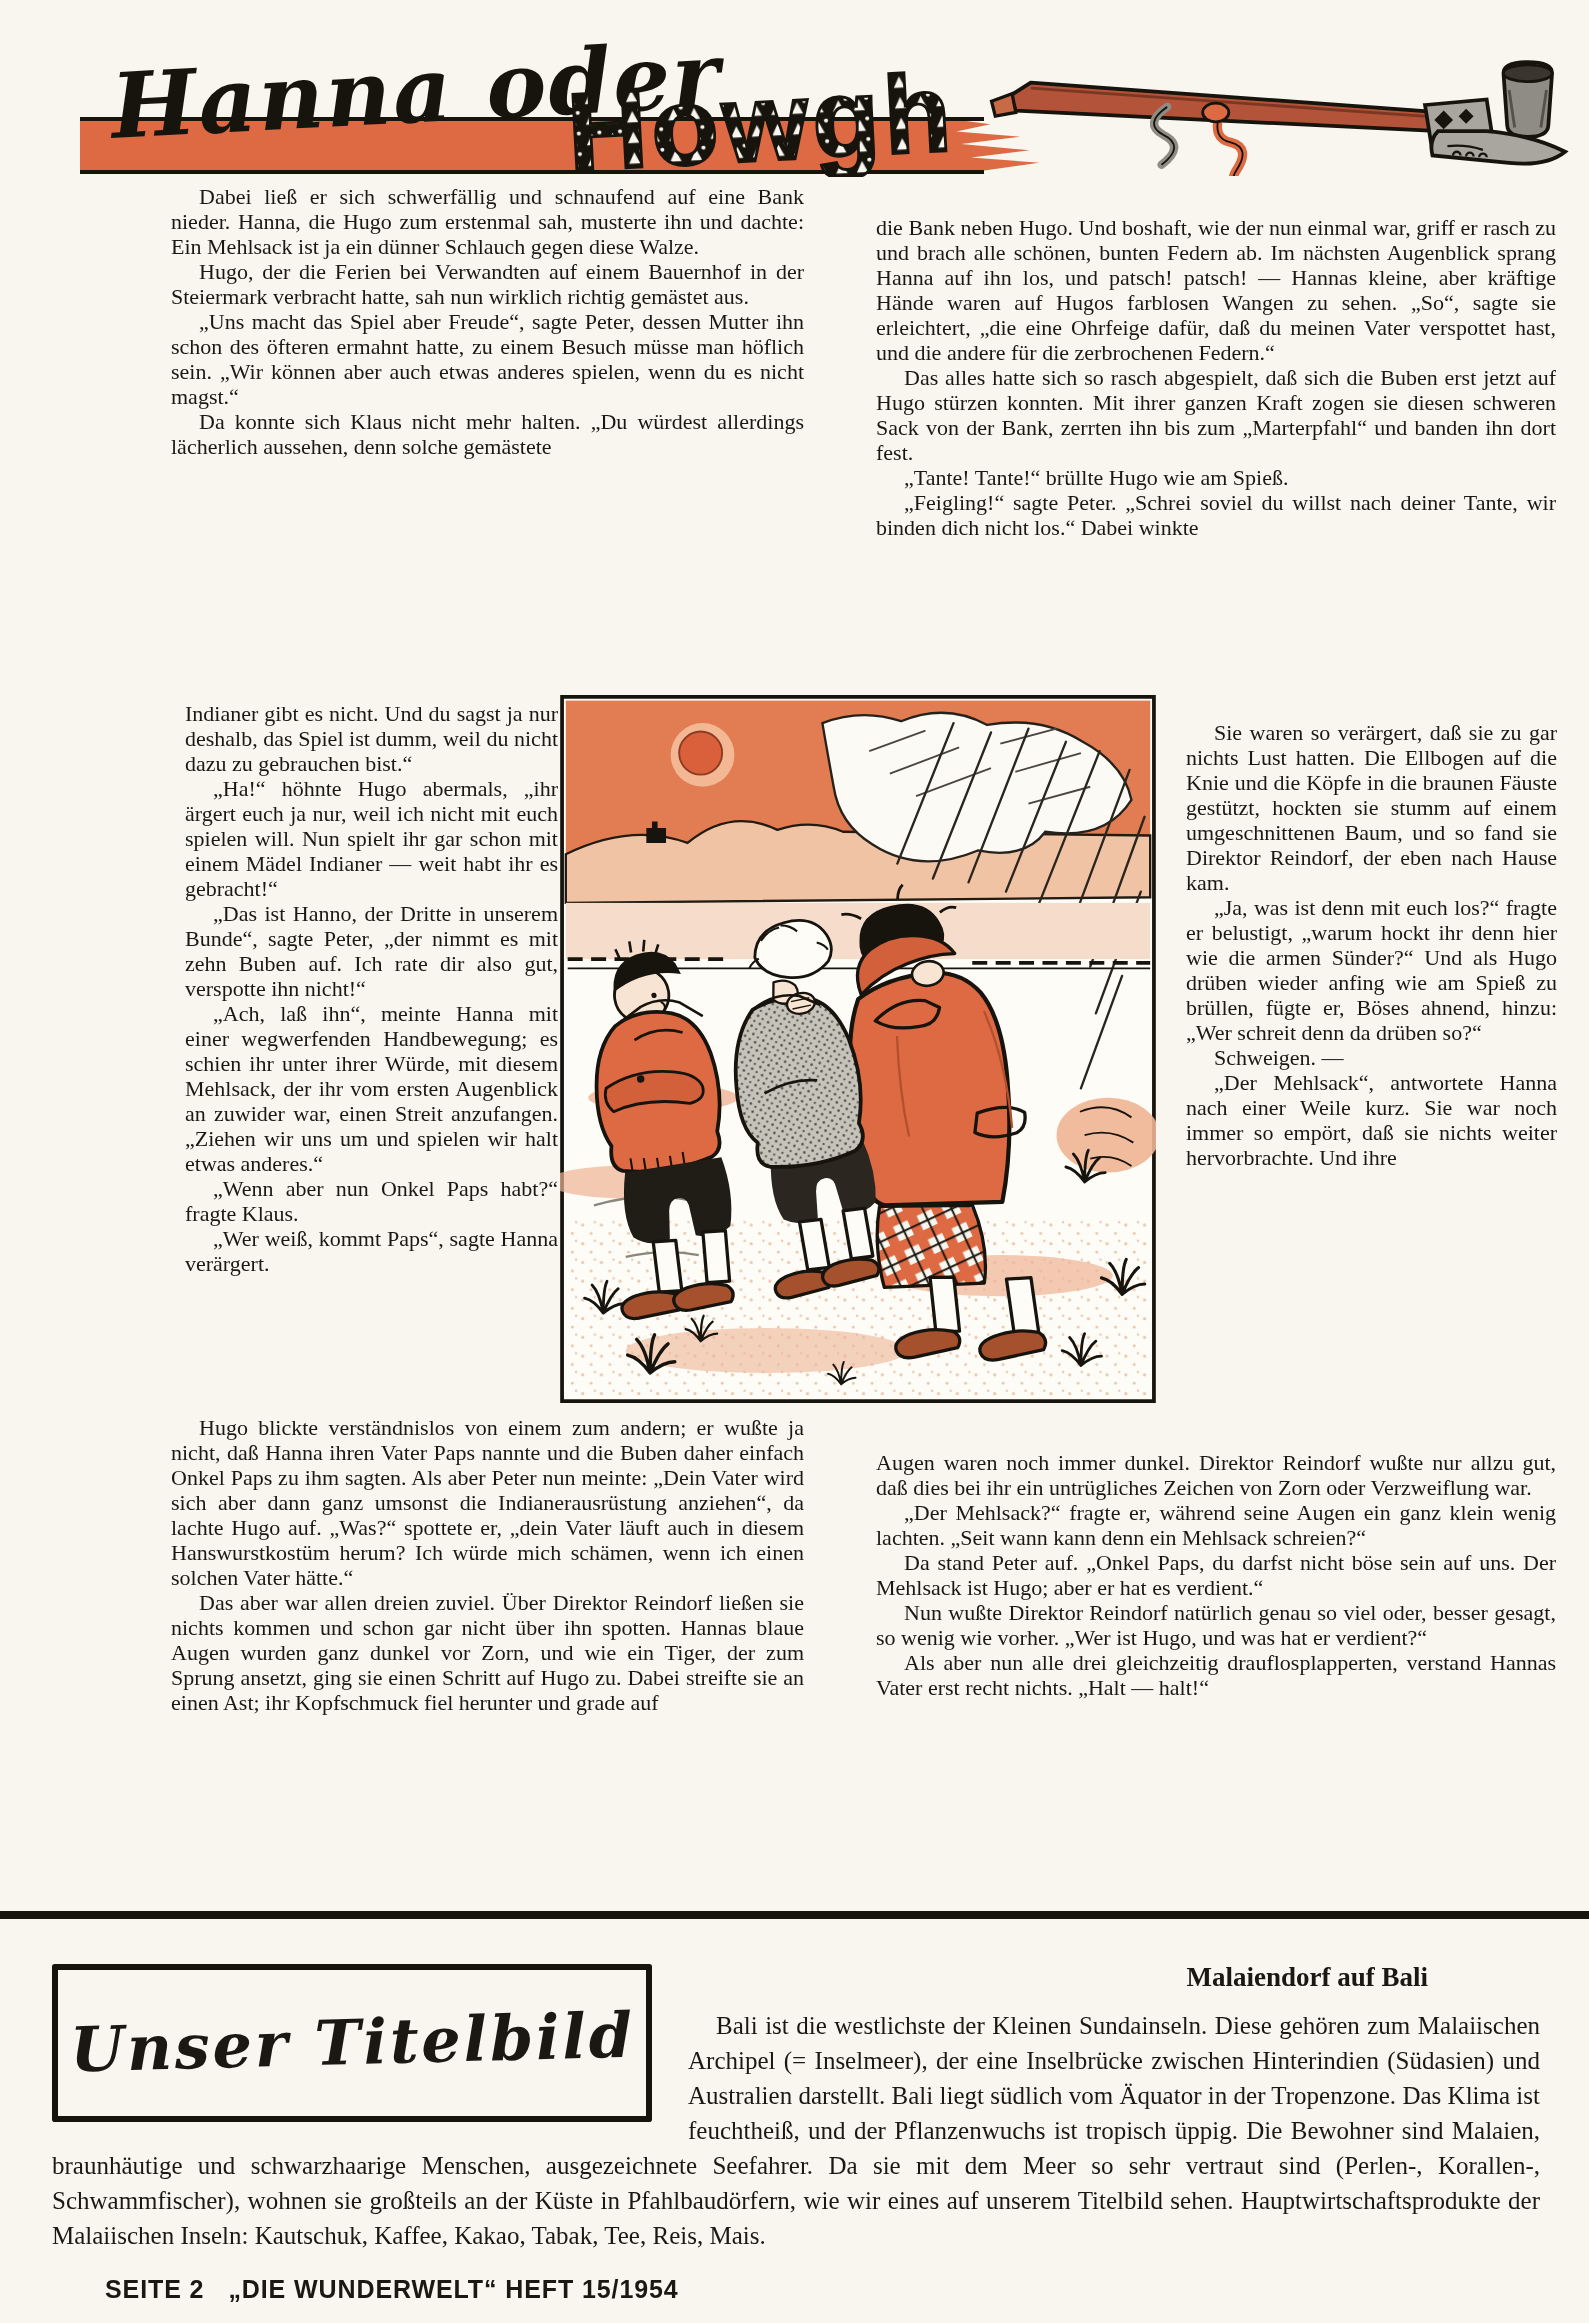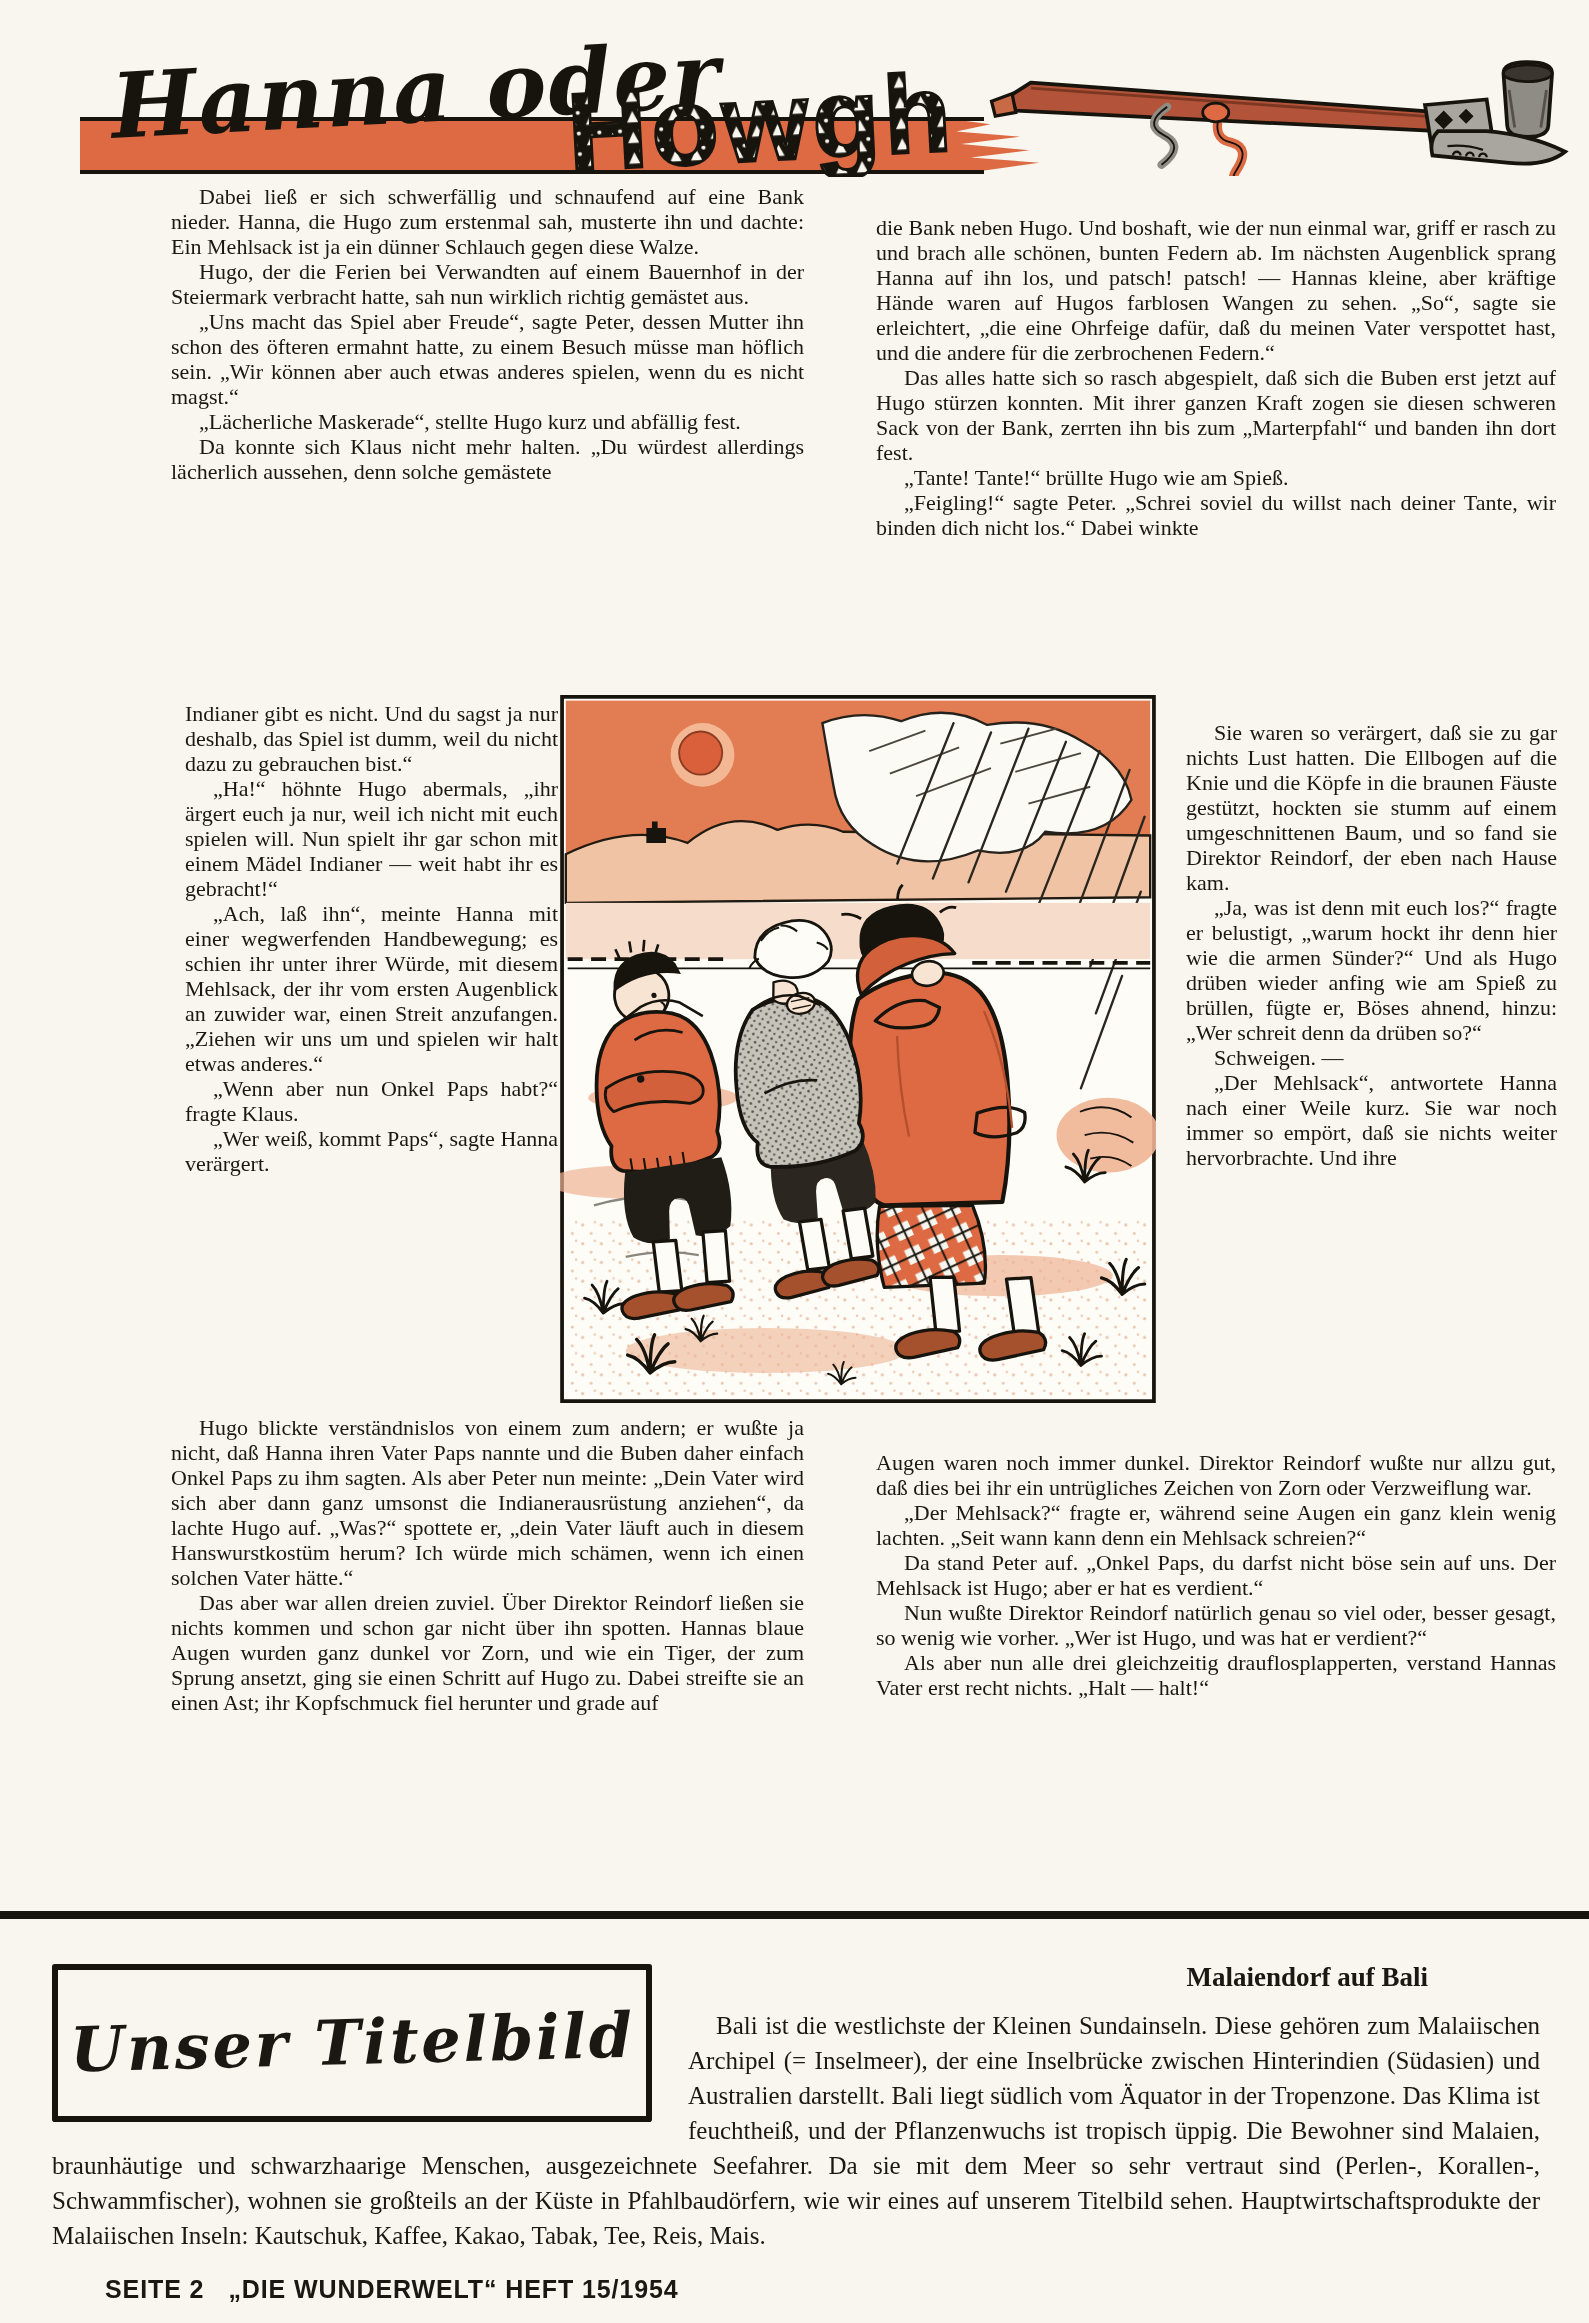--- a/index.html
+++ b/index.html
@@ -84,34 +84,34 @@
     <path d="M206,78 q-26,18 -4,30 q24,12 -2,32" fill="none" stroke="#17130d" stroke-width="2"></path>
     <path d="M262,86 q-8,26 12,30 q22,6 6,30 q-8,12 4,18" fill="none" stroke="#dd6a42" stroke-width="10" stroke-linecap="round"></path>
     <path d="M262,86 q-8,26 12,30 q22,6 6,30 q-8,12 4,18" fill="none" stroke="#17130d" stroke-width="2"></path>
     <ellipse cx="258" cy="84" rx="14" ry="10" fill="#dd6a42" stroke="#17130d" stroke-width="3"></ellipse>
   </svg>
 
   <div class="col lt">
     <p>Dabei ließ er sich schwerfällig und schnaufend auf eine Bank nieder. Hanna, die Hugo zum erstenmal sah, musterte ihn und dachte: Ein Mehlsack ist ja ein dünner Schlauch gegen diese Walze.</p>
     <p>Hugo, der die Ferien bei Verwandten auf einem Bauernhof in der Steiermark verbracht hatte, sah nun wirklich richtig gemästet aus.</p>
     <p>„Uns macht das Spiel aber Freude“, sagte Peter, dessen Mutter ihn schon des öfteren ermahnt hatte, zu einem Besuch müsse man höflich sein. „Wir können aber auch etwas anderes spielen, wenn du es nicht magst.“</p>
-    <p>„Lächerliche Maskerade“, stellte Hugo kurz und abfällig fest.</p>
     <p>Da konnte sich Klaus nicht mehr halten. „Du würdest allerdings lächerlich aussehen, denn solche gemästete</p>
   </div>
 
   <div class="col rt">
     <p class="cont">die Bank neben Hugo. Und boshaft, wie der nun einmal war, griff er rasch zu und brach alle schönen, bunten Federn ab. Im nächsten Augenblick sprang Hanna auf ihn los, und patsch! patsch! — Hannas kleine, aber kräftige Hände waren auf Hugos farblosen Wangen zu sehen. „So“, sagte sie erleichtert, „die eine Ohrfeige dafür, daß du meinen Vater verspottet hast, und die andere für die zerbrochenen Federn.“</p>
     <p>Das alles hatte sich so rasch abgespielt, daß sich die Buben erst jetzt auf Hugo stürzen konnten. Mit ihrer ganzen Kraft zogen sie diesen schweren Sack von der Bank, zerrten ihn bis zum „Marterpfahl“ und banden ihn dort fest.</p>
     <p>„Tante! Tante!“ brüllte Hugo wie am Spieß.</p>
     <p>„Feigling!“ sagte Peter. „Schrei soviel du willst nach deiner Tante, wir binden dich nicht los.“ Dabei winkte</p>
   </div>
 
   <div class="col ln">
     <p class="cont">Indianer gibt es nicht. Und du sagst ja nur deshalb, das Spiel ist dumm, weil du nicht dazu zu gebrauchen bist.“</p>
     <p>„Ha!“ höhnte Hugo abermals, „ihr ärgert euch ja nur, weil ich nicht mit euch spielen will. Nun spielt ihr gar schon mit einem Mädel Indianer — weit habt ihr es gebracht!“</p>
+    <p>„Das ist Hanno, der Dritte in unserem Bunde“, sagte Peter, „der nimmt es mit zehn Buben auf. Ich rate dir also gut, verspotte ihn nicht!“</p>
     <p>„Ach, laß ihn“, meinte Hanna mit einer wegwerfenden Handbewegung; es schien ihr unter ihrer Würde, mit diesem Mehlsack, der ihr vom ersten Augenblick an zuwider war, einen Streit anzufangen. „Ziehen wir uns um und spielen wir halt etwas anderes.“</p>
     <p>„Wenn aber nun Onkel Paps habt?“ fragte Klaus.</p>
     <p>„Wer weiß, kommt Paps“, sagte Hanna verärgert.</p>
   </div>
 
   <div class="col rn">
     <p>Sie waren so verärgert, daß sie zu gar nichts Lust hatten. Die Ellbogen auf die Knie und die Köpfe in die braunen Fäuste gestützt, hockten sie stumm auf einem umgeschnittenen Baum, und so fand sie Direktor Reindorf, der eben nach Hause kam.</p>
     <p>„Ja, was ist denn mit euch los?“ fragte er belustigt, „warum hockt ihr denn hier wie die armen Sünder?“ Und als Hugo drüben wieder anfing wie am Spieß zu brüllen, fügte er, Böses ahnend, hinzu: „Wer schreit denn da drüben so?“</p>
     <p>Schweigen. —</p>
     <p>„Der Mehlsack“, antwortete Hanna nach einer Weile kurz. Sie war noch immer so empört, daß sie nichts weiter hervorbrachte. Und ihre</p>

